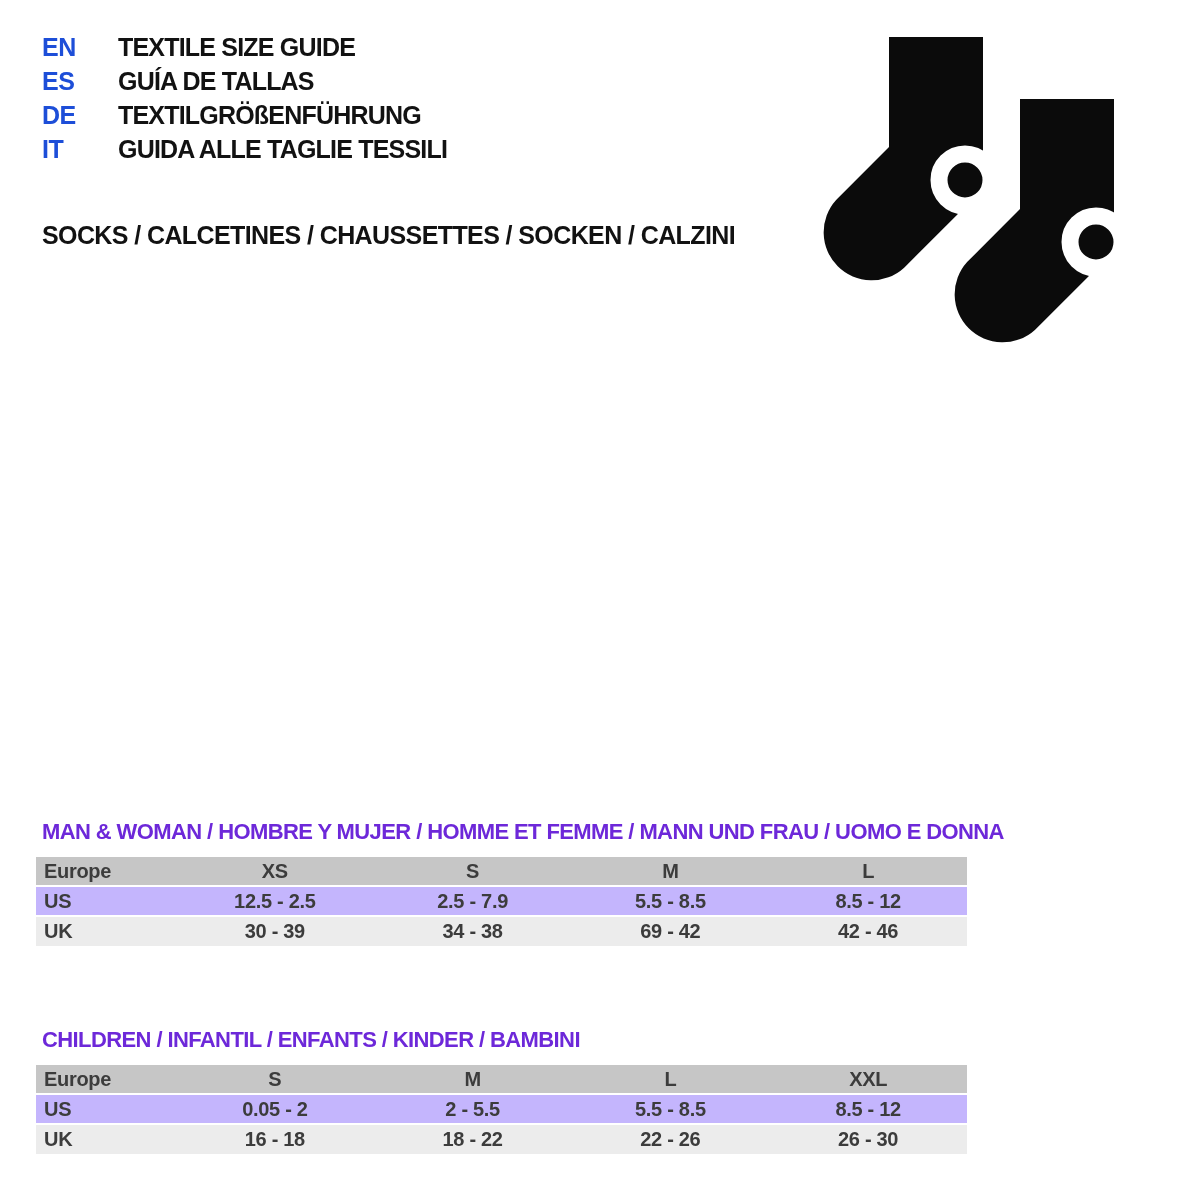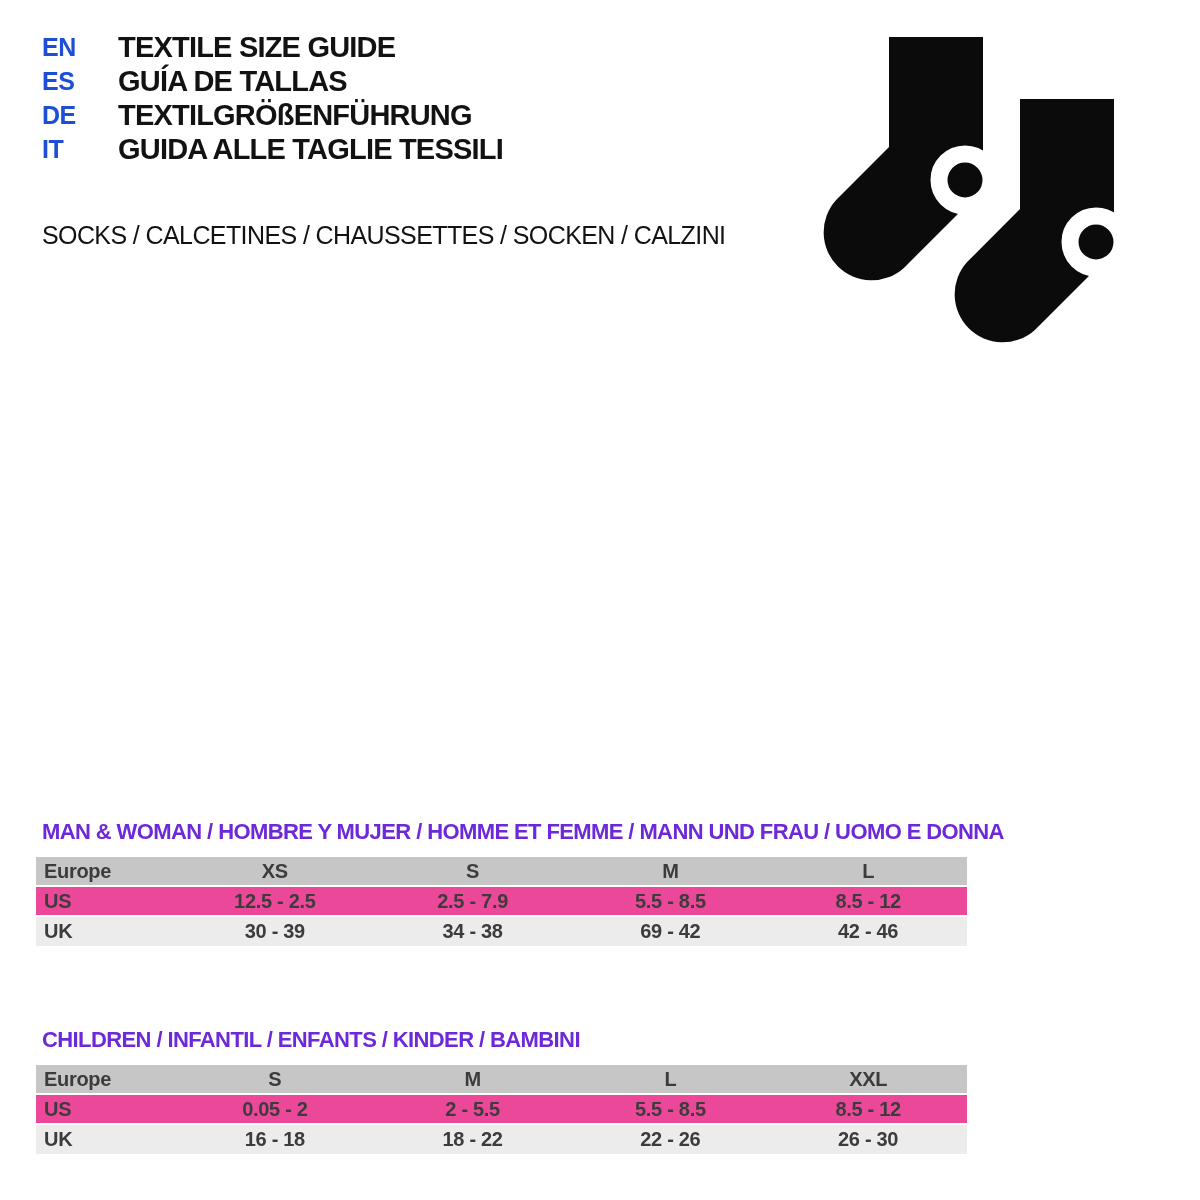--- a/index.html
+++ b/index.html
@@ -27,34 +27,34 @@
   }
   .lang-code {
     width: 76px;
     flex: 0 0 76px;
     font-size: 25px;
     font-weight: bold;
     letter-spacing: -0.5px;
     color: #1d4ed8;
   }
   .lang-label {
-    font-size: 29px;
+    font-size: 25px;
     font-weight: bold;
     letter-spacing: -0.8px;
     white-space: nowrap;
     color: #121212;
   }
 
   
   .category-line {
     position: absolute;
     left: 42px;
     top: 221px;
     font-size: 25px;
-    font-weight: normal;
+    font-weight: bold;
     letter-spacing: -0.6px;
     white-space: nowrap;
     color: #121212;
   }
 
   
   .icon-socks {
     position: absolute;
     left: 822px;
     top: 37px;
@@ -99,21 +99,21 @@
   .size-table col.first { width: 140px; }
   .size-table th.first, .size-table td.first {
     text-align: left;
     padding-left: 8px;
   }
   .size-table thead tr {
     background: #c6c6c6;
     border-bottom: 2px solid #ffffff;
   }
   .size-table tr.row-us {
-    background: #ec4899;
+    background: #c4b5fd;
     border-bottom: 2px solid #ffffff;
     height: 30px;
   }
   .size-table tr.row-uk {
     background: #ececec;
     height: 30px;
   }
 </style>
 </head>
 <body>

